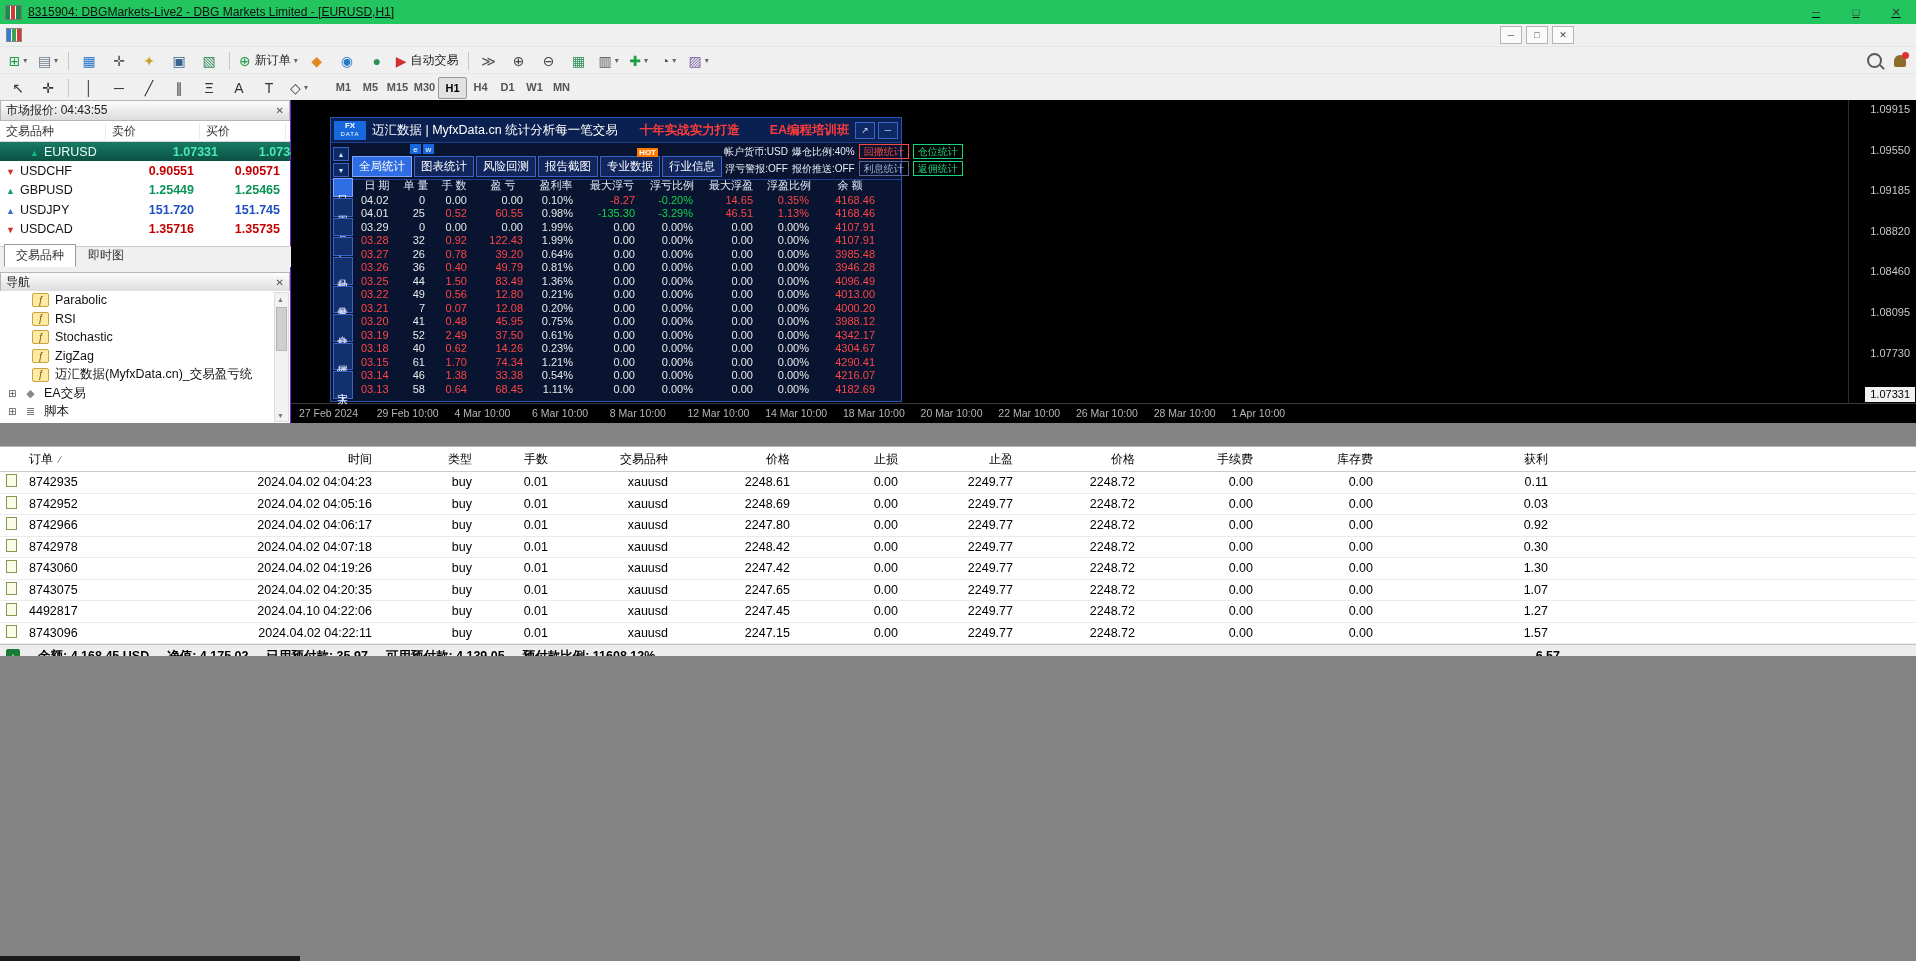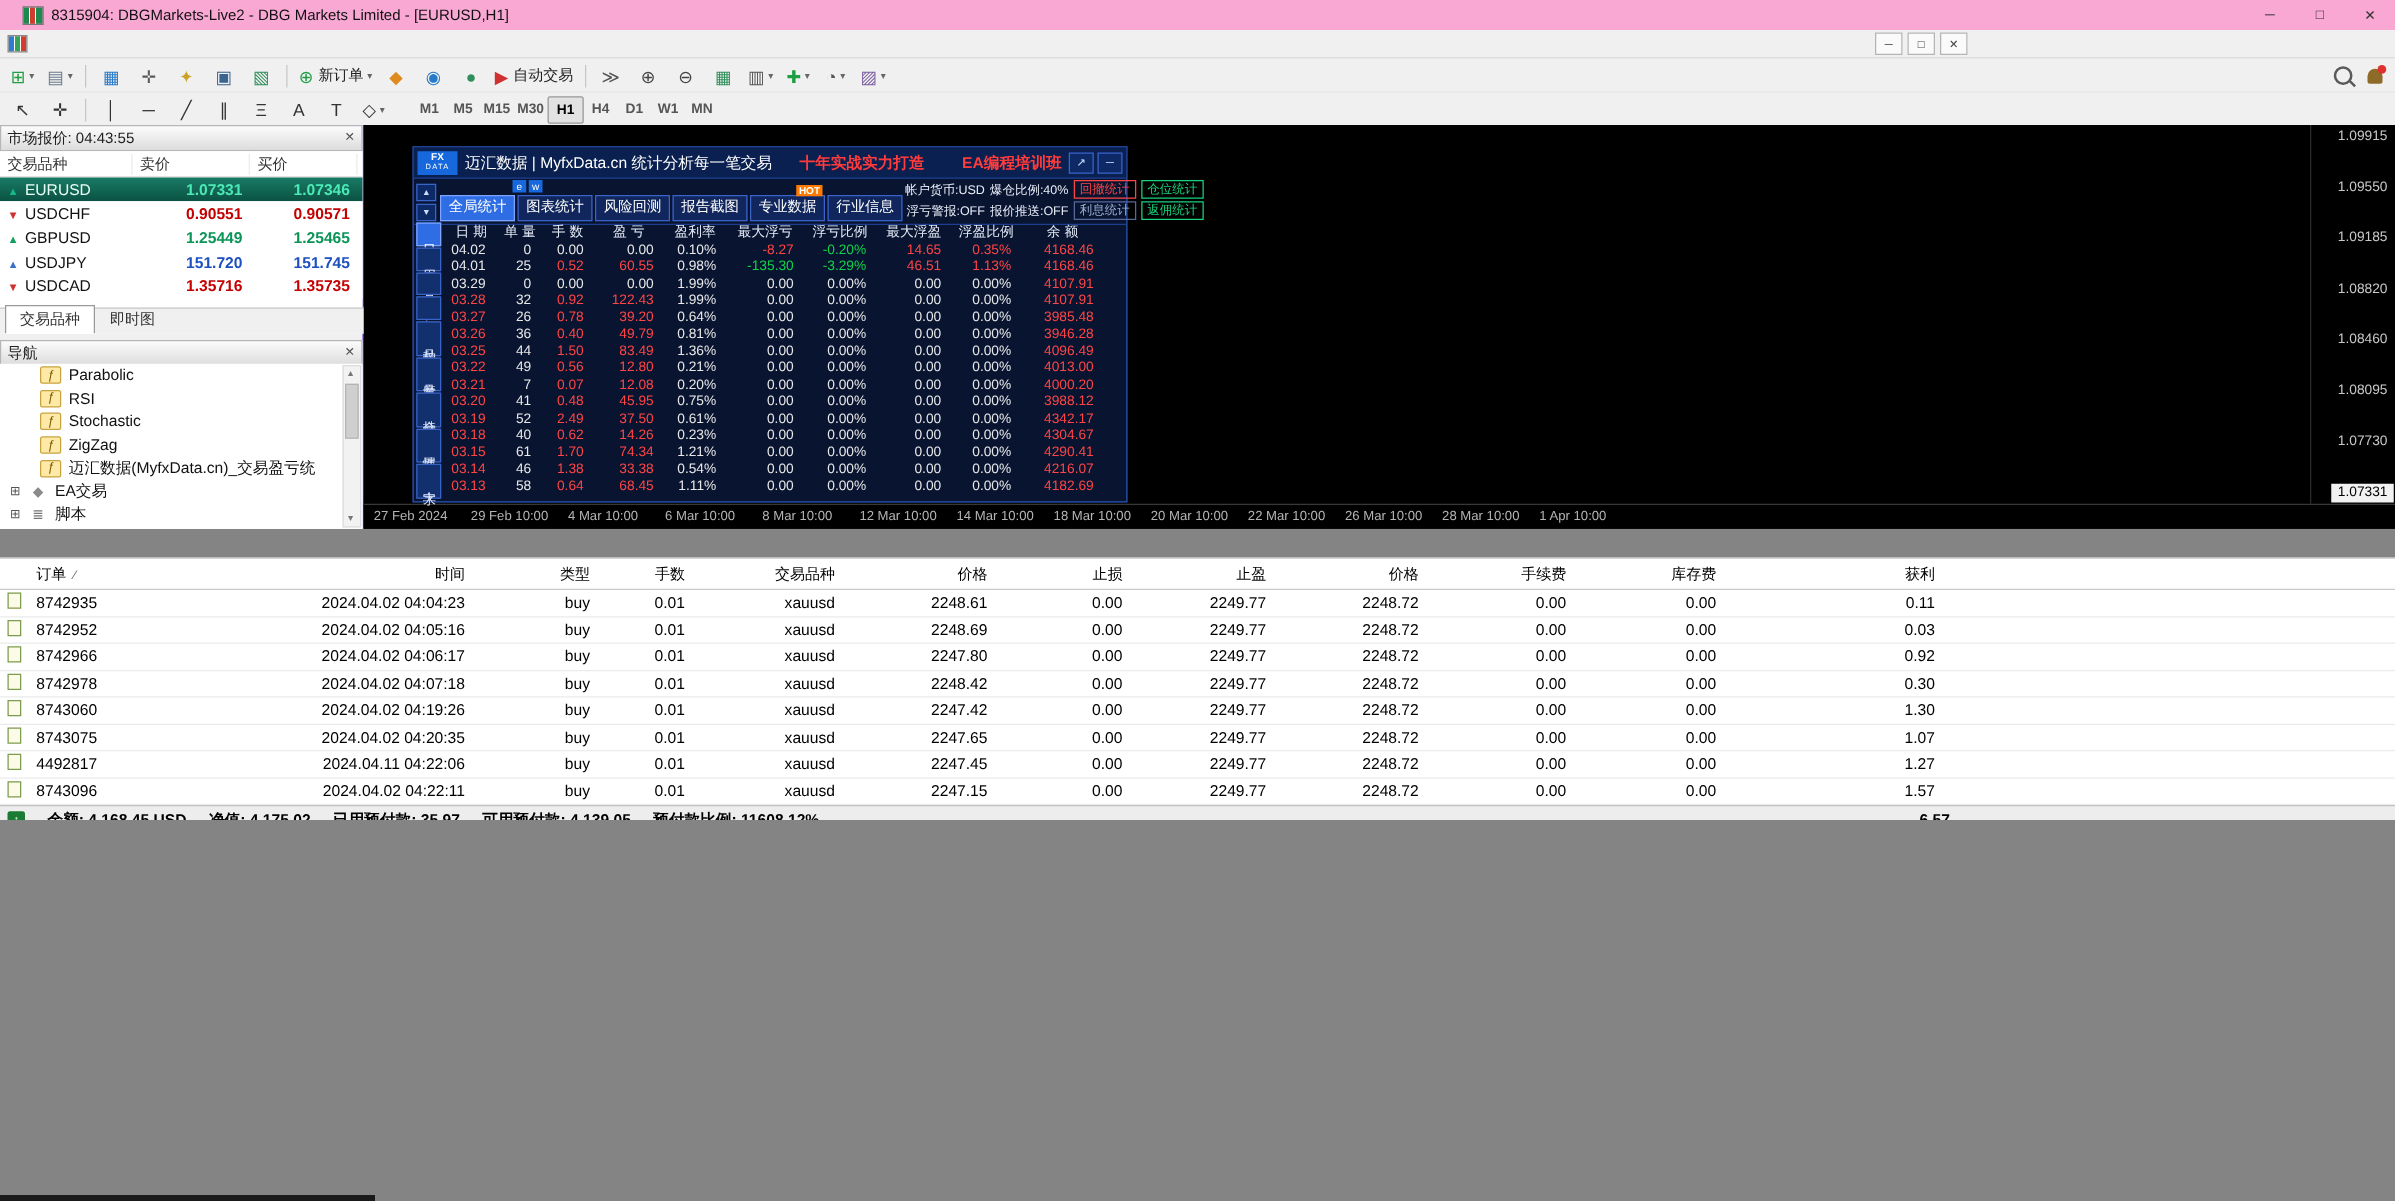--- a/index.html
+++ b/index.html
@@ -1,19 +1,19 @@
 <!DOCTYPE html>
 <html><head>
 <meta charset="utf-8">
 <style>
   html,body{margin:0;padding:0;background:#6e6e6e;}
   #app{position:relative;width:1916px;height:961px;background:#848484;overflow:hidden;
        font-family:"Liberation Sans","DejaVu Sans",sans-serif;color:#000;font-size:12px;-webkit-font-smoothing:antialiased;}
   
-  .titlebar{position:absolute;left:0;top:0;right:0;height:24px;background:#f9a8d4;display:flex;align-items:center;padding-left:18px;border-bottom:1px solid #e3e3e3;}
+  .titlebar{position:absolute;left:0;top:0;right:0;height:24px;background:#22c55e;display:flex;align-items:center;padding-left:5px;border-bottom:1px solid #e3e3e3;text-decoration:underline;}
   .app-ic{width:15px;height:13px;margin-right:6px;background:linear-gradient(90deg,#1c8a4e 0 4px,#fff 4px 5px,#d23b2f 5px 9px,#fff 9px 10px,#1c8a4e 10px 14px);border:1px solid #777;}
   .title-text{font-size:12px;color:#111;}
   .win-controls{margin-left:auto;display:flex;height:24px;}
   .wbtn{width:40px;height:24px;display:flex;align-items:center;justify-content:center;font-size:11px;color:#333;}
   
   .menubar{position:absolute;left:0;top:24px;right:0;height:22px;background:#f0f0f0;display:flex;align-items:center;}
   .child-ic{width:14px;height:12px;margin:0 4px 0 6px;background:linear-gradient(90deg,#2e7dd1 0 4px,#fff 4px 5px,#39a355 5px 9px,#fff 9px 10px,#d23b2f 10px 13px);border:1px solid #888;}
   .menu-item{padding:2px 9px;font-size:12.5px;color:#111;}
   .child-controls{margin-left:auto;margin-right:342px;display:flex;gap:4px;}
   .cbtn{width:20px;height:16px;border:1px solid #b5b5b5;background:#fafafa;display:flex;align-items:center;justify-content:center;font-size:9px;color:#444;}
@@ -37,21 +37,21 @@
   
   .workspace{position:absolute;left:0;top:100px;width:1916px;height:323px;}
   .sidebar{position:absolute;left:0;top:0;width:290px;height:323px;background:#f0f0f0;border-right:3px solid #6d28d9;}
   .panel-head{height:19px;background:linear-gradient(#fcfcfc,#dcdcdc);border:1px solid #b6b6b6;display:flex;align-items:center;padding:0 5px;font-size:12px;color:#222;}
   .panel-close{margin-left:auto;color:#555;font-size:10px;}
   .mw-wrap{position:absolute;left:0;top:0;width:290px;height:167px;background:#fff;}
   .mw-head{display:grid;grid-template-columns:106px 94px 86px;height:20px;align-items:center;background:#fff;border-bottom:1px solid #d8d8d8;color:#333;}
   .mw-hcell{padding:0 6px;border-right:1px solid #ececec;font-size:12px;}
   .mw-hcell.num{text-align:left;}
   .mw-row{display:grid;grid-template-columns:106px 94px 86px;height:19.4px;align-items:center;background:#fff;}
-  .mw-row.sel{background:linear-gradient(#187a64,#0b5244);}
+  .mw-row.sel{background:linear-gradient(#187a64,#0b5244);padding-left:24px;}
   .mw-cell{padding:0 6px;font-size:12.5px;}
   .mw-cell.num{text-align:right;font-weight:bold;}
   .mw-row.sel .num{color:#4ae9b5;}
   .mw-row.sel .sym-t{color:#eafff5;}
   .mw-ic{font-size:9px;margin-right:5px;}
   .sym-t{color:#111;}
   .mw-tabs{position:absolute;left:0;bottom:0;width:290px;height:20px;background:#f0f0f0;border-top:1px solid #c9c9c9;display:flex;align-items:flex-end;padding-left:4px;}
   .stab{padding:2px 11px;font-size:12px;color:#333;border:1px solid transparent;}
   .stab.act{background:#fff;border:1px solid #9a9a9a;border-bottom-color:#fff;}
   .nav-wrap{position:absolute;left:0;top:172px;width:290px;height:151px;background:#fff;}
@@ -792,21 +792,21 @@
           <div class="tcell">2249.77</div>
           <div class="tcell">2248.72</div>
           <div class="tcell">0.00</div>
           <div class="tcell">0.00</div>
           <div class="tcell">1.07</div>
           <div class="tcell"></div>
         </div>
         <div class="trow">
           <div class="tcell l ic"><span class="docic"></span></div>
           <div class="tcell l">4492817</div>
-          <div class="tcell">2024.04.11 04:22:06</div>
+          <div class="tcell">2024.04.10 04:22:06</div>
           <div class="tcell">buy</div>
           <div class="tcell">0.01</div>
           <div class="tcell">xauusd</div>
           <div class="tcell">2247.45</div>
           <div class="tcell">0.00</div>
           <div class="tcell">2249.77</div>
           <div class="tcell">2248.72</div>
           <div class="tcell">0.00</div>
           <div class="tcell">0.00</div>
           <div class="tcell">1.27</div>

